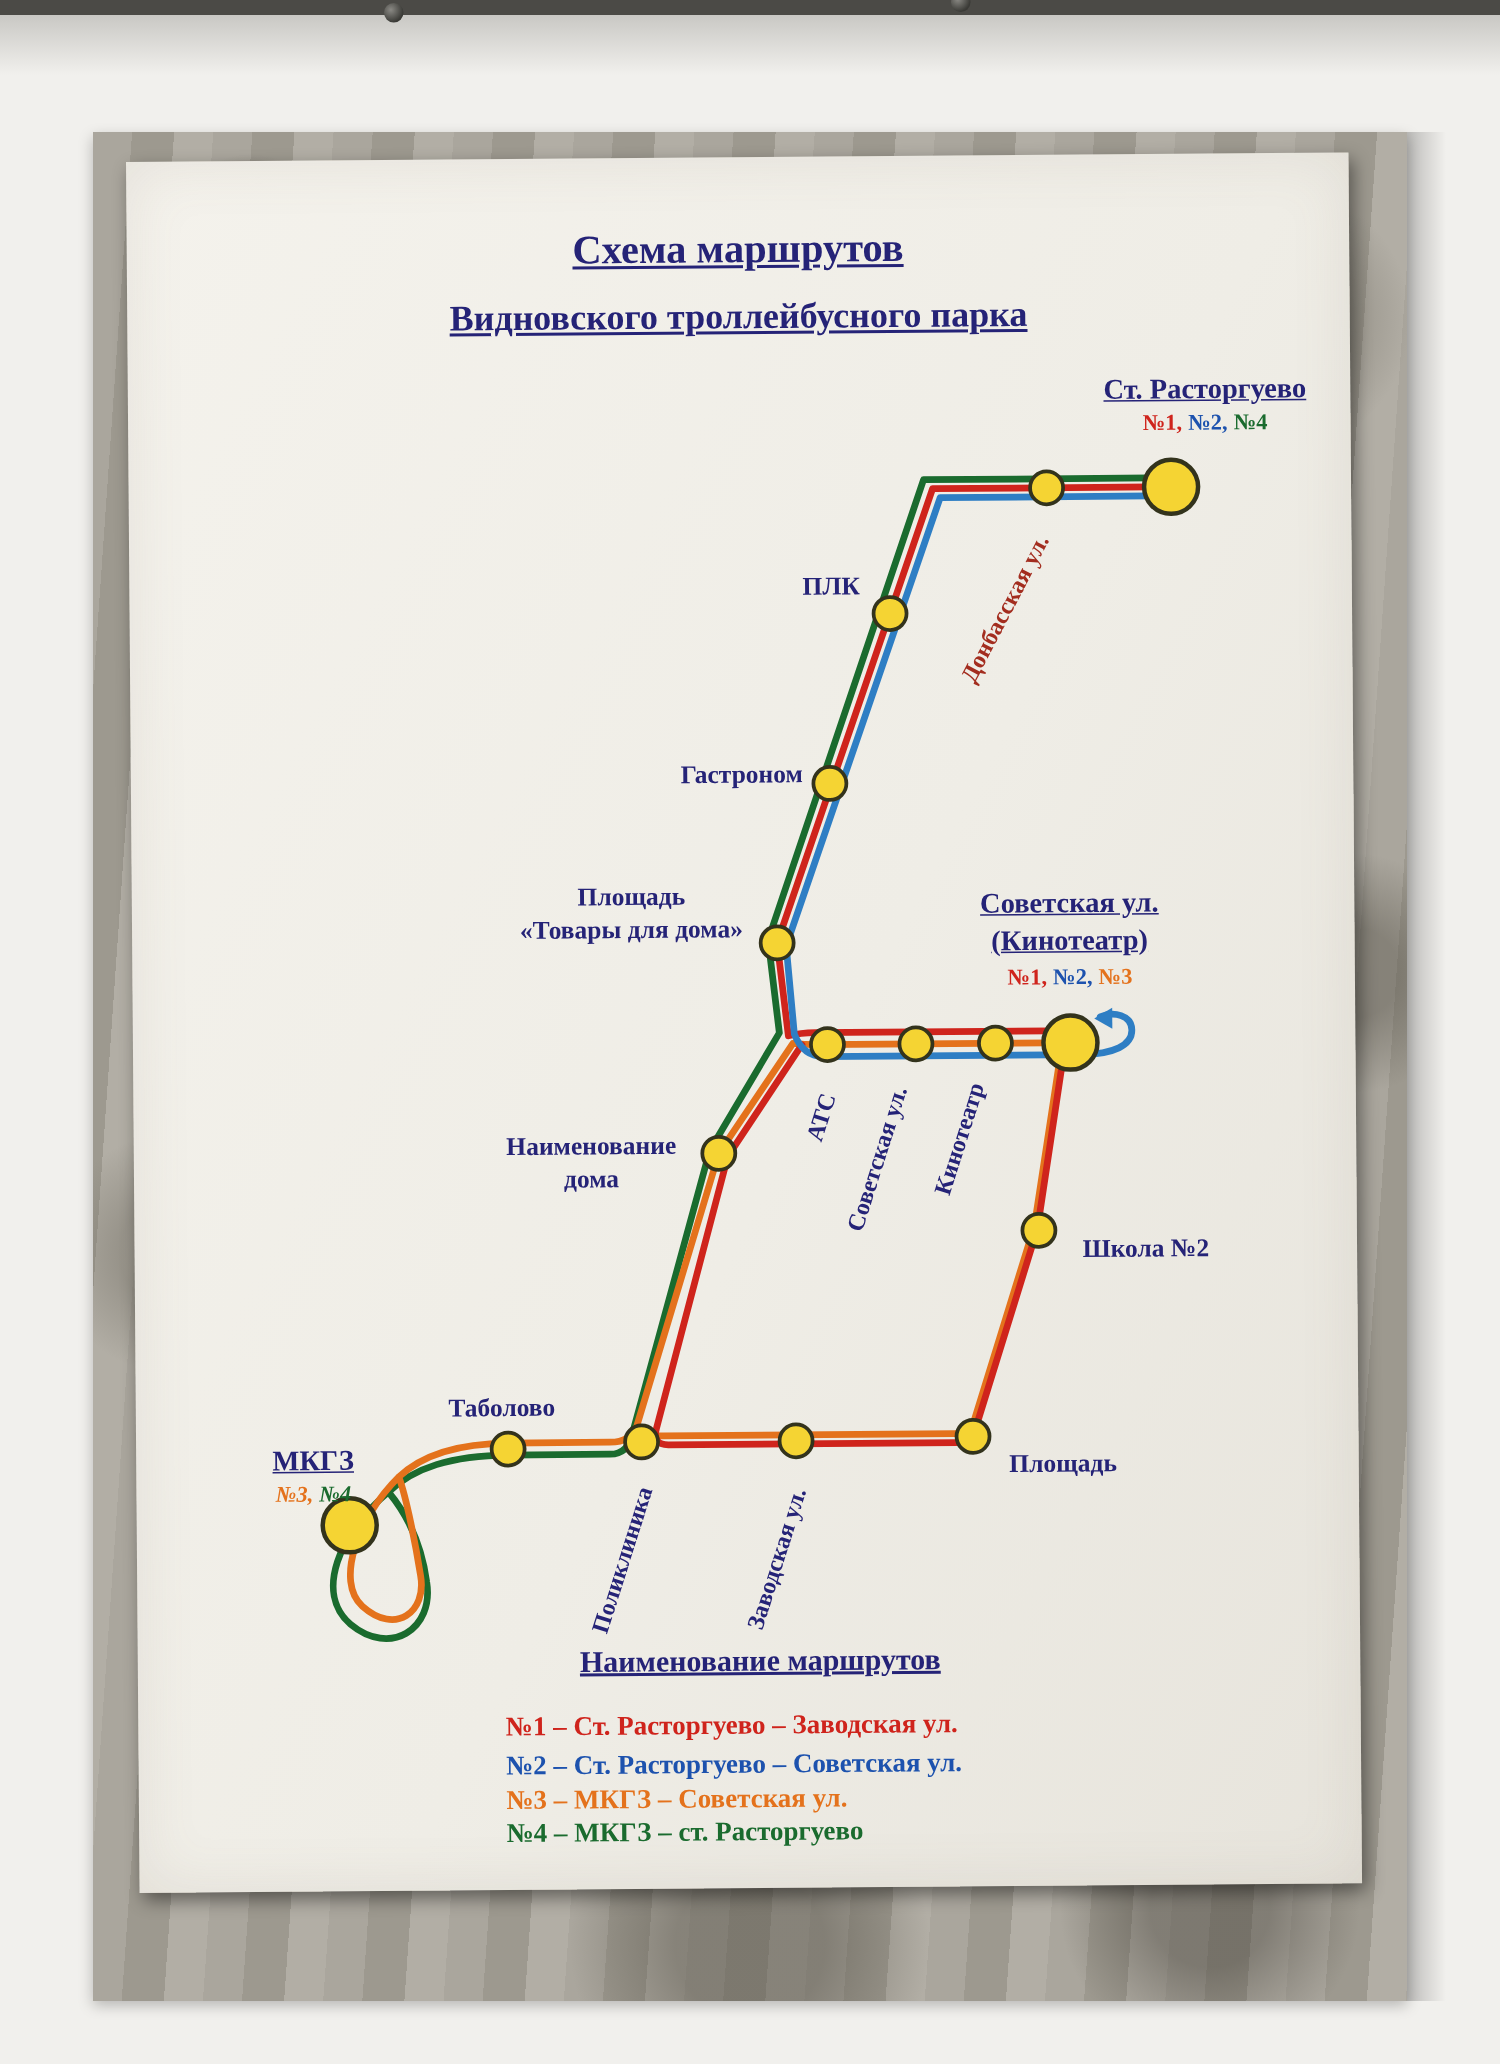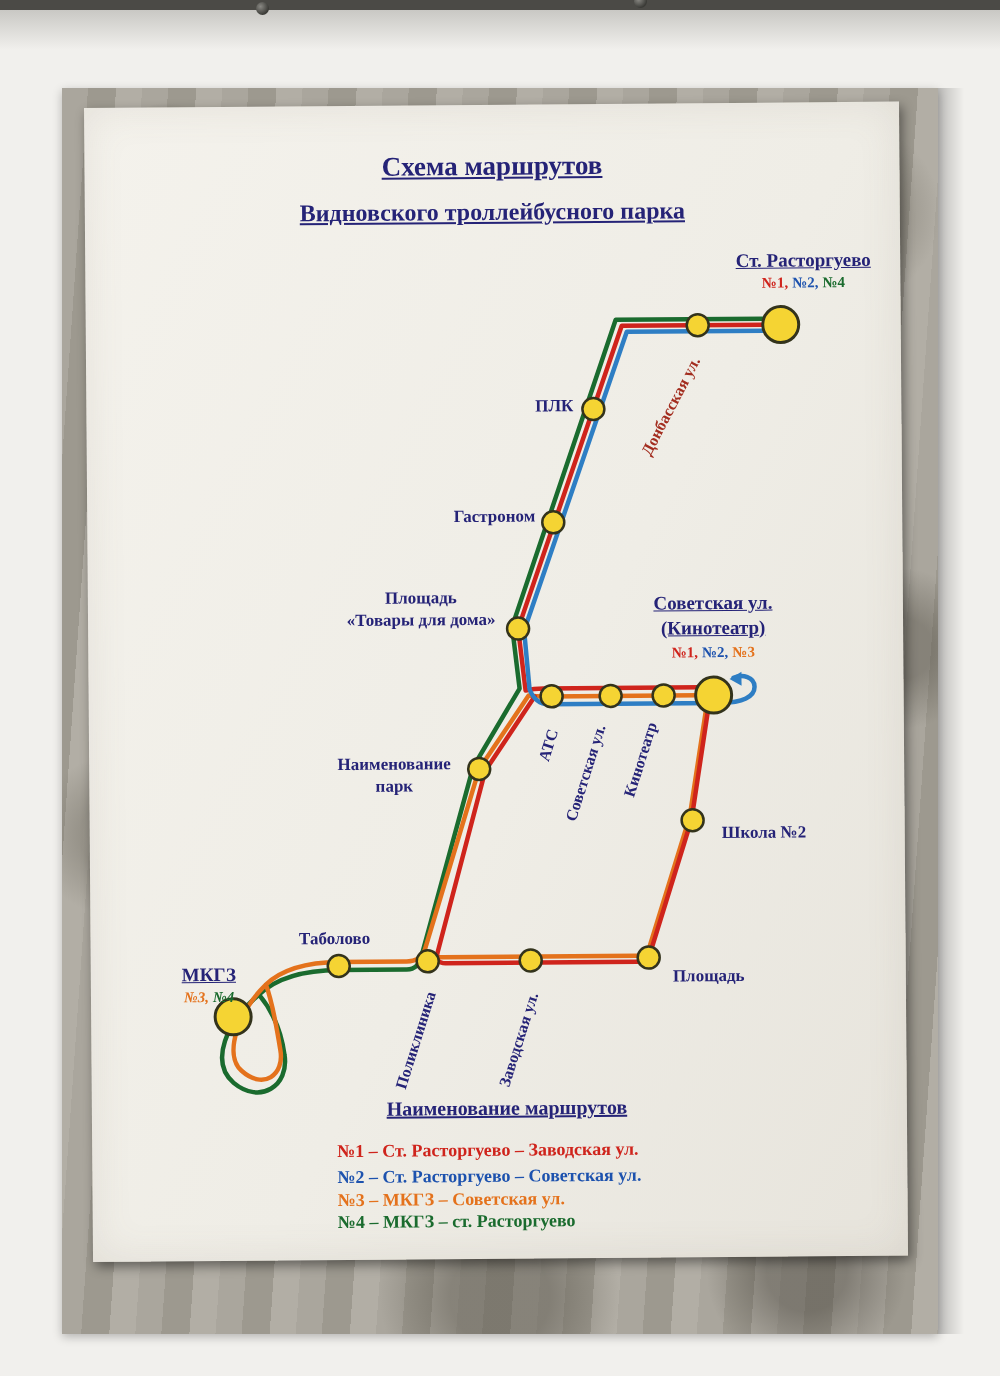--- a/index.html
+++ b/index.html
@@ -124,29 +124,29 @@
     <span class="r1">№1,</span><span class="r2">№2,</span><span class="r3">№3</span>
   </div>
 
   <div class="lbl ctr term" style="left:43px;top:856px;width:150px;">
     <span class="underl">МКГЗ</span>
   </div>
   <div class="lbl ctr nums" style="left:43px;top:881px;width:150px;font-style:italic;">
     <span class="r3">№3,</span><span class="r4">№4</span>
   </div>
 
-  <div class="lbl rgt" style="left:387px;top:291px;width:100px;">ПЛК</div>
+  <div class="lbl rgt" style="left:387px;top:276px;width:100px;">ПЛК</div>
   <div class="lbl rgt" style="left:298px;top:401px;width:150px;">Гастроном</div>
   <div class="lbl ctr" style="left:228px;top:482px;width:210px;">
     <span>Площадь</span><br>
     <span>«Товары для дома»</span>
   </div>
   <div class="lbl ctr" style="left:200px;top:648px;width:210px;">
     <span>Наименование</span><br>
-    <span>парк</span>
+    <span>дома</span>
   </div>
   <div class="lbl" style="left:632px;top:719px;">Школа №2</div>
   <div class="lbl ctr" style="left:174px;top:822px;width:140px;">Таболово</div>
   <div class="lbl" style="left:582px;top:862px;">Площадь</div>
 
   <div class="lbl rot62 darkred" style="left:585px;top:303px;font-size:16px;">Донбасская ул.</div>
   <div class="lbl rot" style="left:460px;top:641px;font-size:16px;">АТС</div>
   <div class="lbl rot" style="left:497px;top:669px;font-size:16px;">Советская ул.</div>
   <div class="lbl rot" style="left:552px;top:656px;font-size:16px;">Кинотеатр</div>
   <div class="lbl rot" style="left:325px;top:935px;font-size:16px;">Поликлиника</div>

